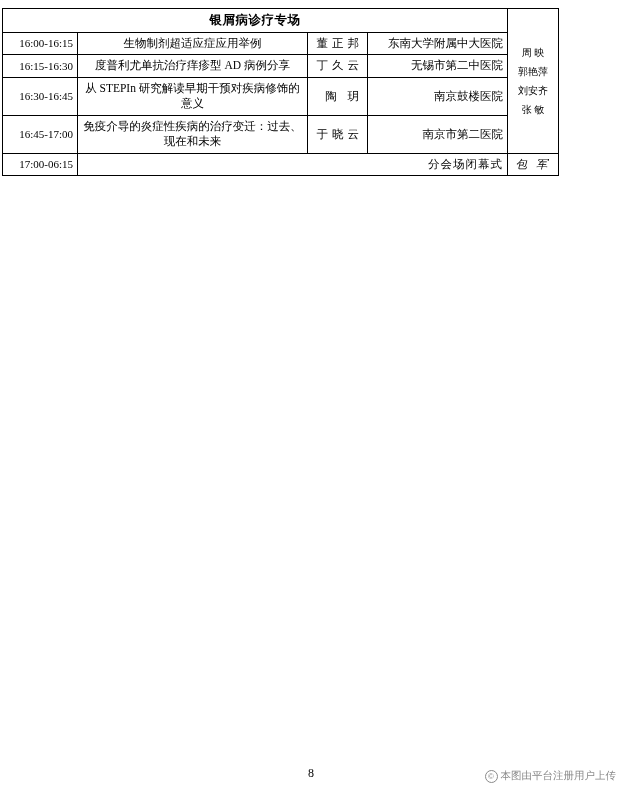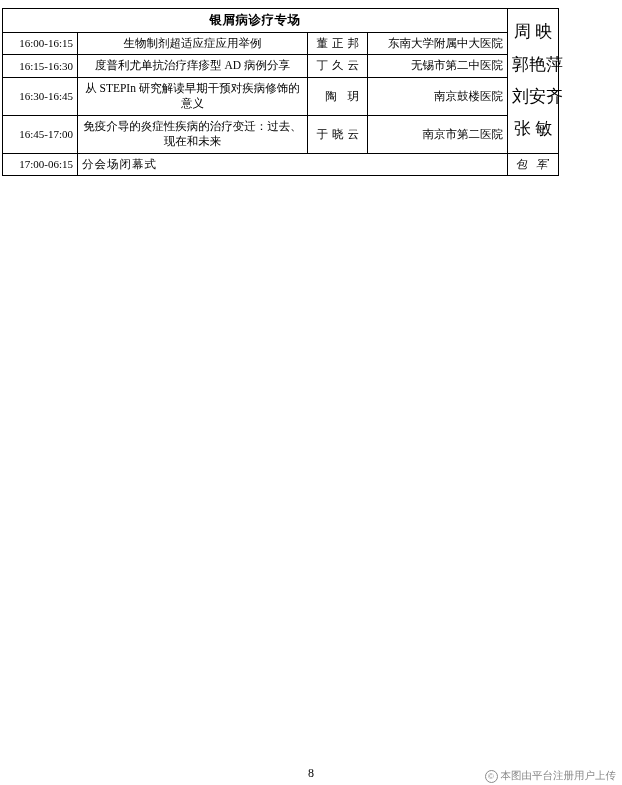--- a/index.html
+++ b/index.html
@@ -75,30 +75,30 @@
 
   .cell-org {
     text-align: right;
     padding-left: 6px;
   }
 
   .cell-chair {
     text-align: center;
     vertical-align: middle;
     line-height: 1.9;
-    font-size: 17px;
+    font-size: 10px;
   }
 
   .chair-name {
     display: block;
     white-space: nowrap;
   }
 
   .cell-closing {
-    text-align: left;
+    text-align: right;
     letter-spacing: 1px;
   }
 
   .cell-closing-chair {
     text-align: center;
     letter-spacing: 3px;
     padding-left: 4px;
     white-space: nowrap;
     font-style: italic;
   }

